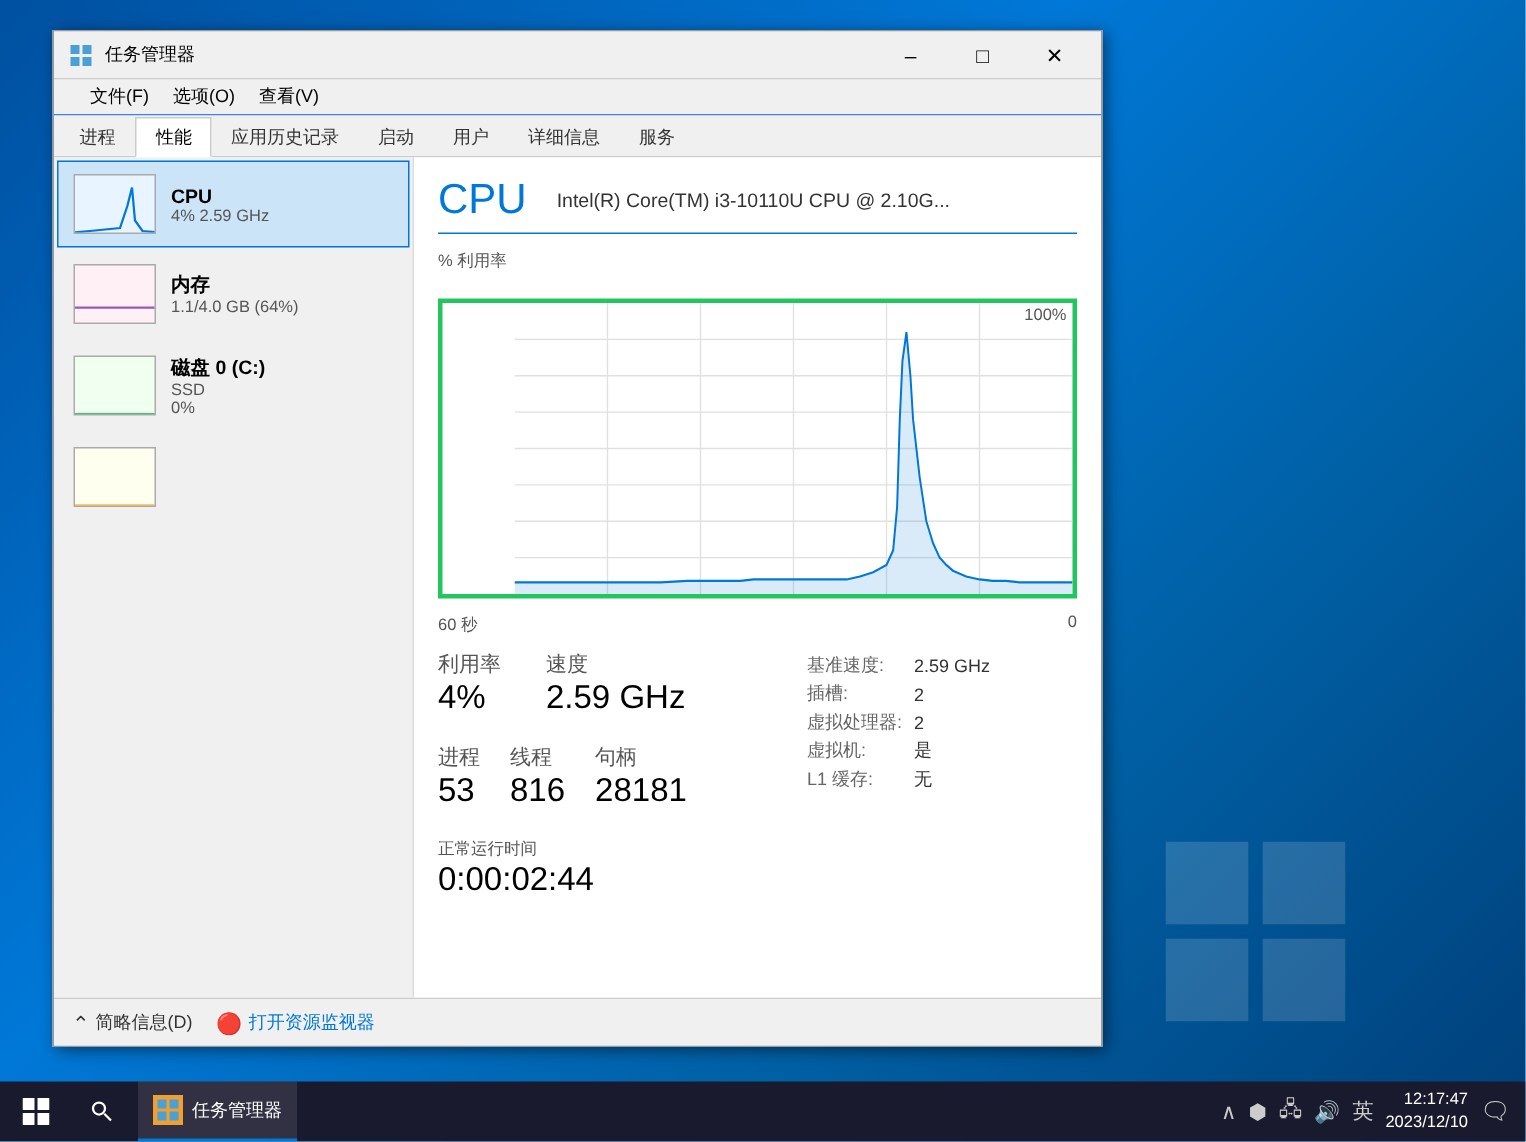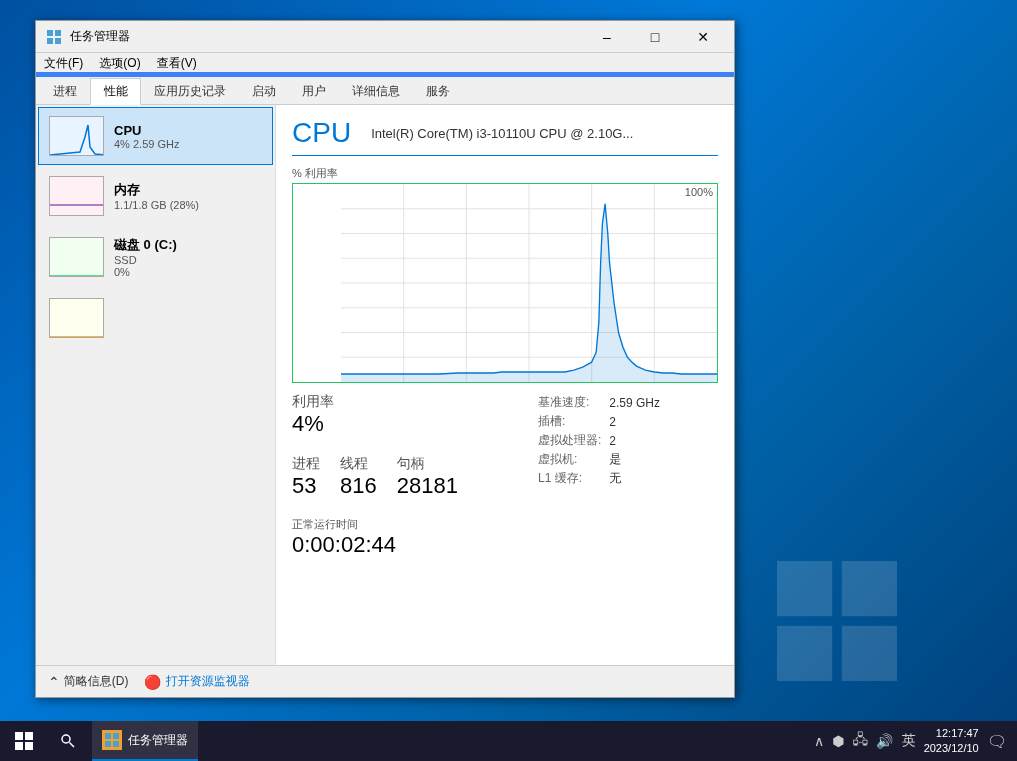--- a/index.html
+++ b/index.html
@@ -168,23 +168,23 @@
       cursor: pointer;
       font-size: 14px;
       color: #000;
     }
 
     
     .menubar {
       height: 24px;
       background: #f0f0f0;
       display: flex;
-      align-items: flex-start;
-      padding: 0 0;
-      border-bottom: 5px solid #3b82f6;
+      align-items: center;
+      padding: 0 16px;
+      border-bottom: 1px solid #3b82f6;
     }
 
     .menu-item {
       padding: 2px 8px;
       font-size: 12px;
       color: #000;
       cursor: pointer;
     }
 
     
@@ -311,31 +311,31 @@
     }
 
     .cpu-model {
       font-size: 13px;
       color: #333;
     }
 
     .graph-container {
       width: 100%;
       height: 200px;
-      border: 1px solid #22c55e;
+      border: 3px solid #22c55e;
       background: #fff;
       position: relative;
       margin-bottom: 8px;
       padding-left: 48px;
     }
 
     .graph-label-top {
       font-size: 11px;
       color: #555;
-      margin-bottom: 2px;
+      margin-bottom: 18px;
     }
 
     .graph-label-right {
       position: absolute;
       right: 4px;
       top: 2px;
       font-size: 11px;
       color: #555;
     }
 
@@ -504,21 +504,21 @@
       </div>
 
       <div class="sidebar-item">
         <div class="sidebar-item-chart mem-chart">
           <svg width="55" height="40" viewBox="0 0 55 40">
             <polyline points="0,28 55,28" fill="none" stroke="#9b59b6" stroke-width="1.5"></polyline>
           </svg>
         </div>
         <div class="sidebar-item-info">
           <div class="sidebar-item-name">内存</div>
-          <div class="sidebar-item-sub">1.1/1.8 GB (28%)</div>
+          <div class="sidebar-item-sub">1.1/4.0 GB (64%)</div>
         </div>
       </div>
 
       <div class="sidebar-item">
         <div class="sidebar-item-chart disk-chart">
           <svg width="55" height="40" viewBox="0 0 55 40">
             <polyline points="0,38 55,38" fill="none" stroke="#2ecc71" stroke-width="1.5"></polyline>
           </svg>
         </div>
         <div class="sidebar-item-info">
@@ -561,29 +561,37 @@
             <line x1="140" y1="0" x2="140" y2="200" stroke="#e0e0e0" stroke-width="1"></line>
             <line x1="210" y1="0" x2="210" y2="200" stroke="#e0e0e0" stroke-width="1"></line>
             <line x1="280" y1="0" x2="280" y2="200" stroke="#e0e0e0" stroke-width="1"></line>
             <line x1="350" y1="0" x2="350" y2="200" stroke="#e0e0e0" stroke-width="1"></line>
 
             <polyline points="0,192 30,192 50,192 70,192 90,192 110,192 130,191 150,191 160,191 170,191 180,190 200,190 220,190 240,190 250,190 260,188 270,185 280,180 285,170 288,140 290,80 292,40 295,20 298,50 300,80 305,120 310,150 315,165 320,175 325,180 330,184 340,188 350,190 360,191 370,191 380,192 390,192 400,192 420,192" fill="none" stroke="#0078d7" stroke-width="1.5"></polyline>
 
             <polygon points="0,192 30,192 50,192 70,192 90,192 110,192 130,191 150,191 160,191 170,191 180,190 200,190 220,190 240,190 250,190 260,188 270,185 280,180 285,170 288,140 290,80 292,40 295,20 298,50 300,80 305,120 310,150 315,165 320,175 325,180 330,184 340,188 350,190 360,191 370,191 380,192 390,192 400,192 420,192 420,200 0,200" fill="rgba(0,120,215,0.15)"></polygon>
           </svg>
         </div>
+        <div class="graph-timeline">
+          <span class="graph-label-bottom-left">60 秒</span>
+          <span class="graph-label-bottom-left">0</span>
+        </div>
       </div>
 
       <div style="display:flex; gap:0; margin-top:10px;">
 
         <div style="flex:1;">
           <div style="display:flex; gap:30px; margin-bottom:8px;">
             <div class="stat-item">
               <div class="stat-label">利用率</div>
               <div class="stat-value">4%</div>
+            </div>
+            <div class="stat-item">
+              <div class="stat-label">速度</div>
+              <div class="stat-value">2.59 GHz</div>
             </div>
           </div>
           <div style="display:flex; gap:20px; margin-bottom:8px;">
             <div class="stat-item">
               <div class="stat-label">进程</div>
               <div class="stat-value">53</div>
             </div>
             <div class="stat-item">
               <div class="stat-label">线程</div>
               <div class="stat-value">816</div>

